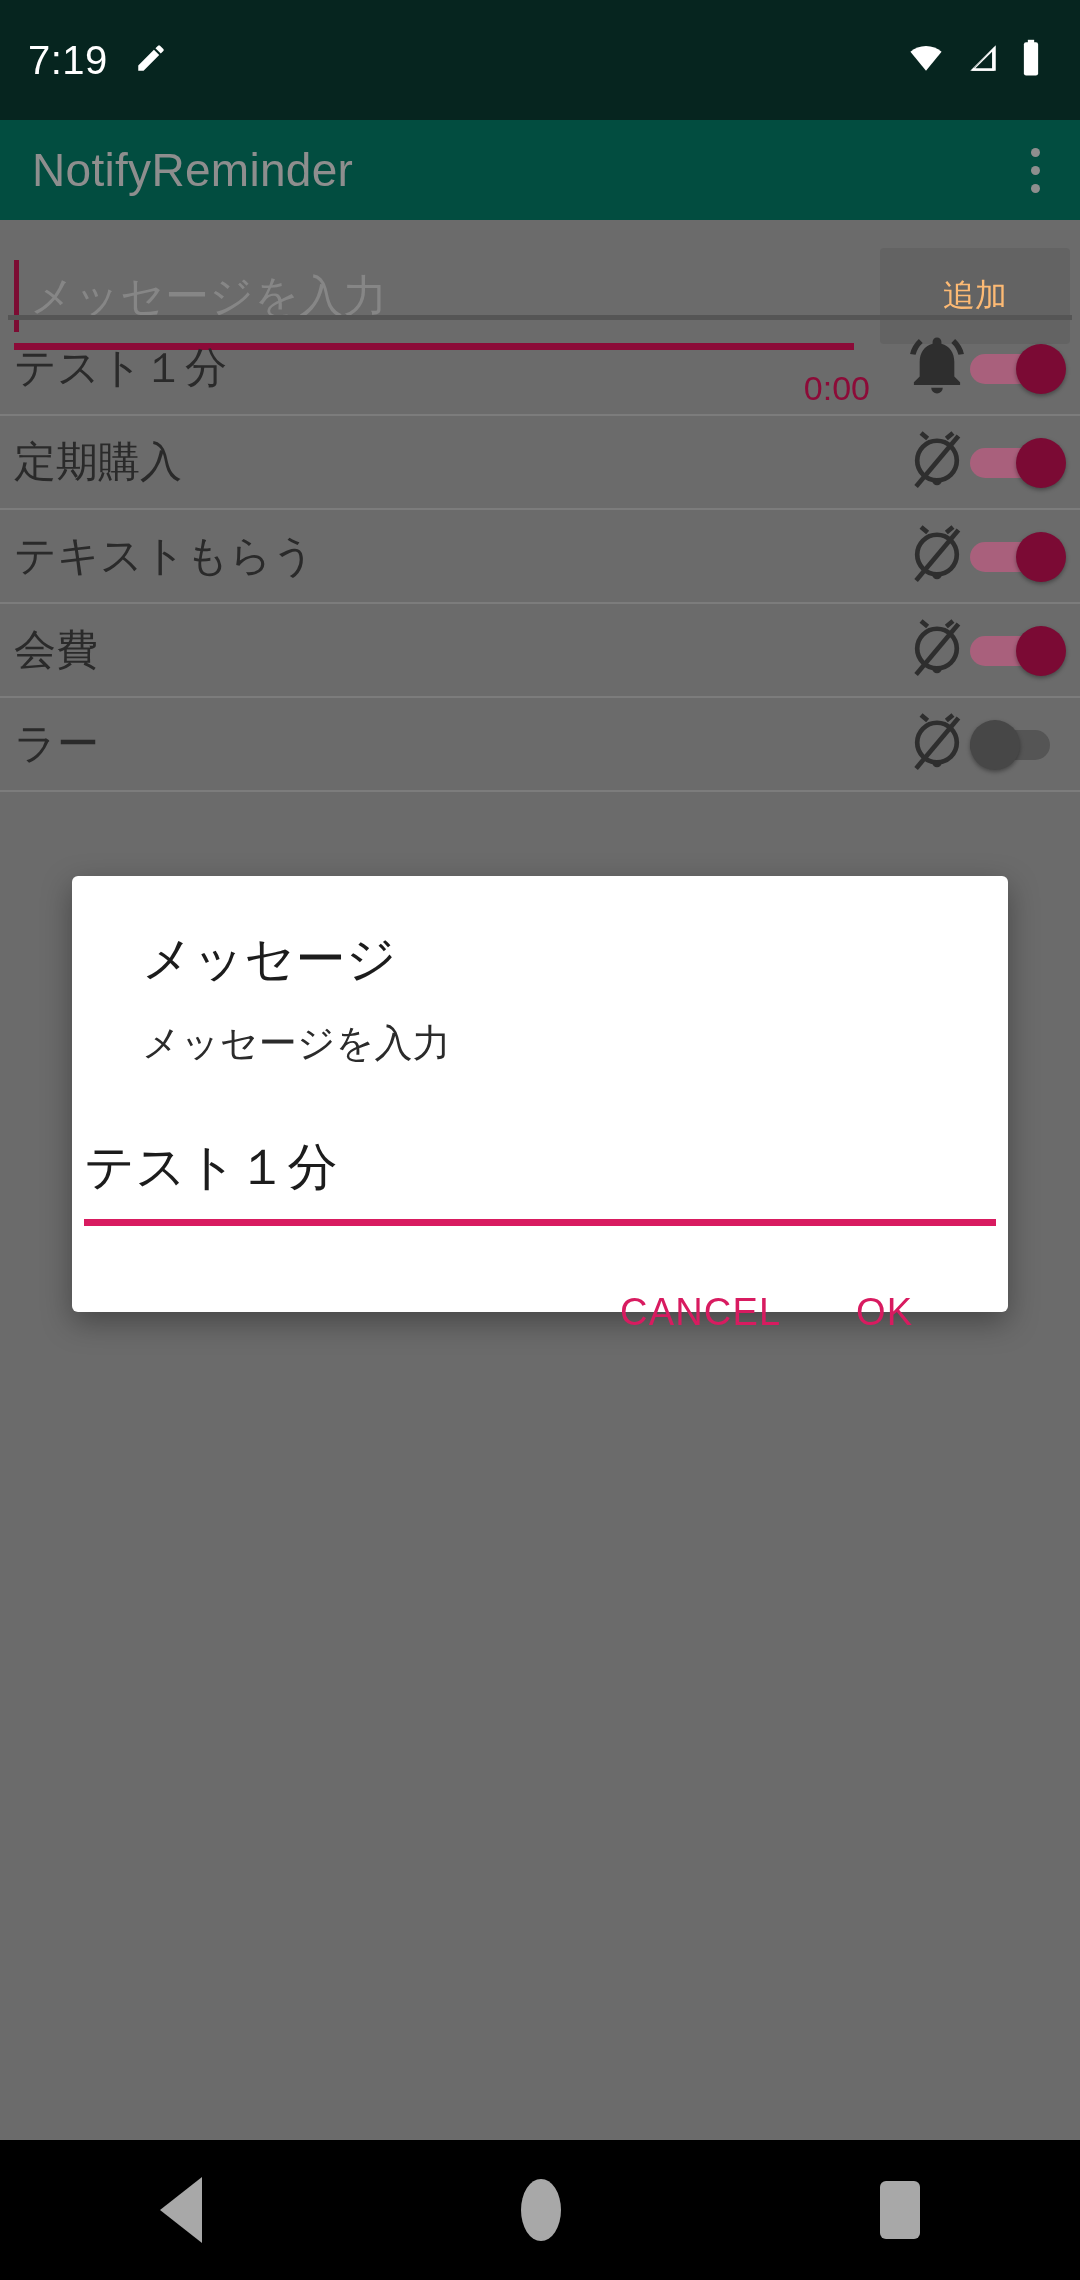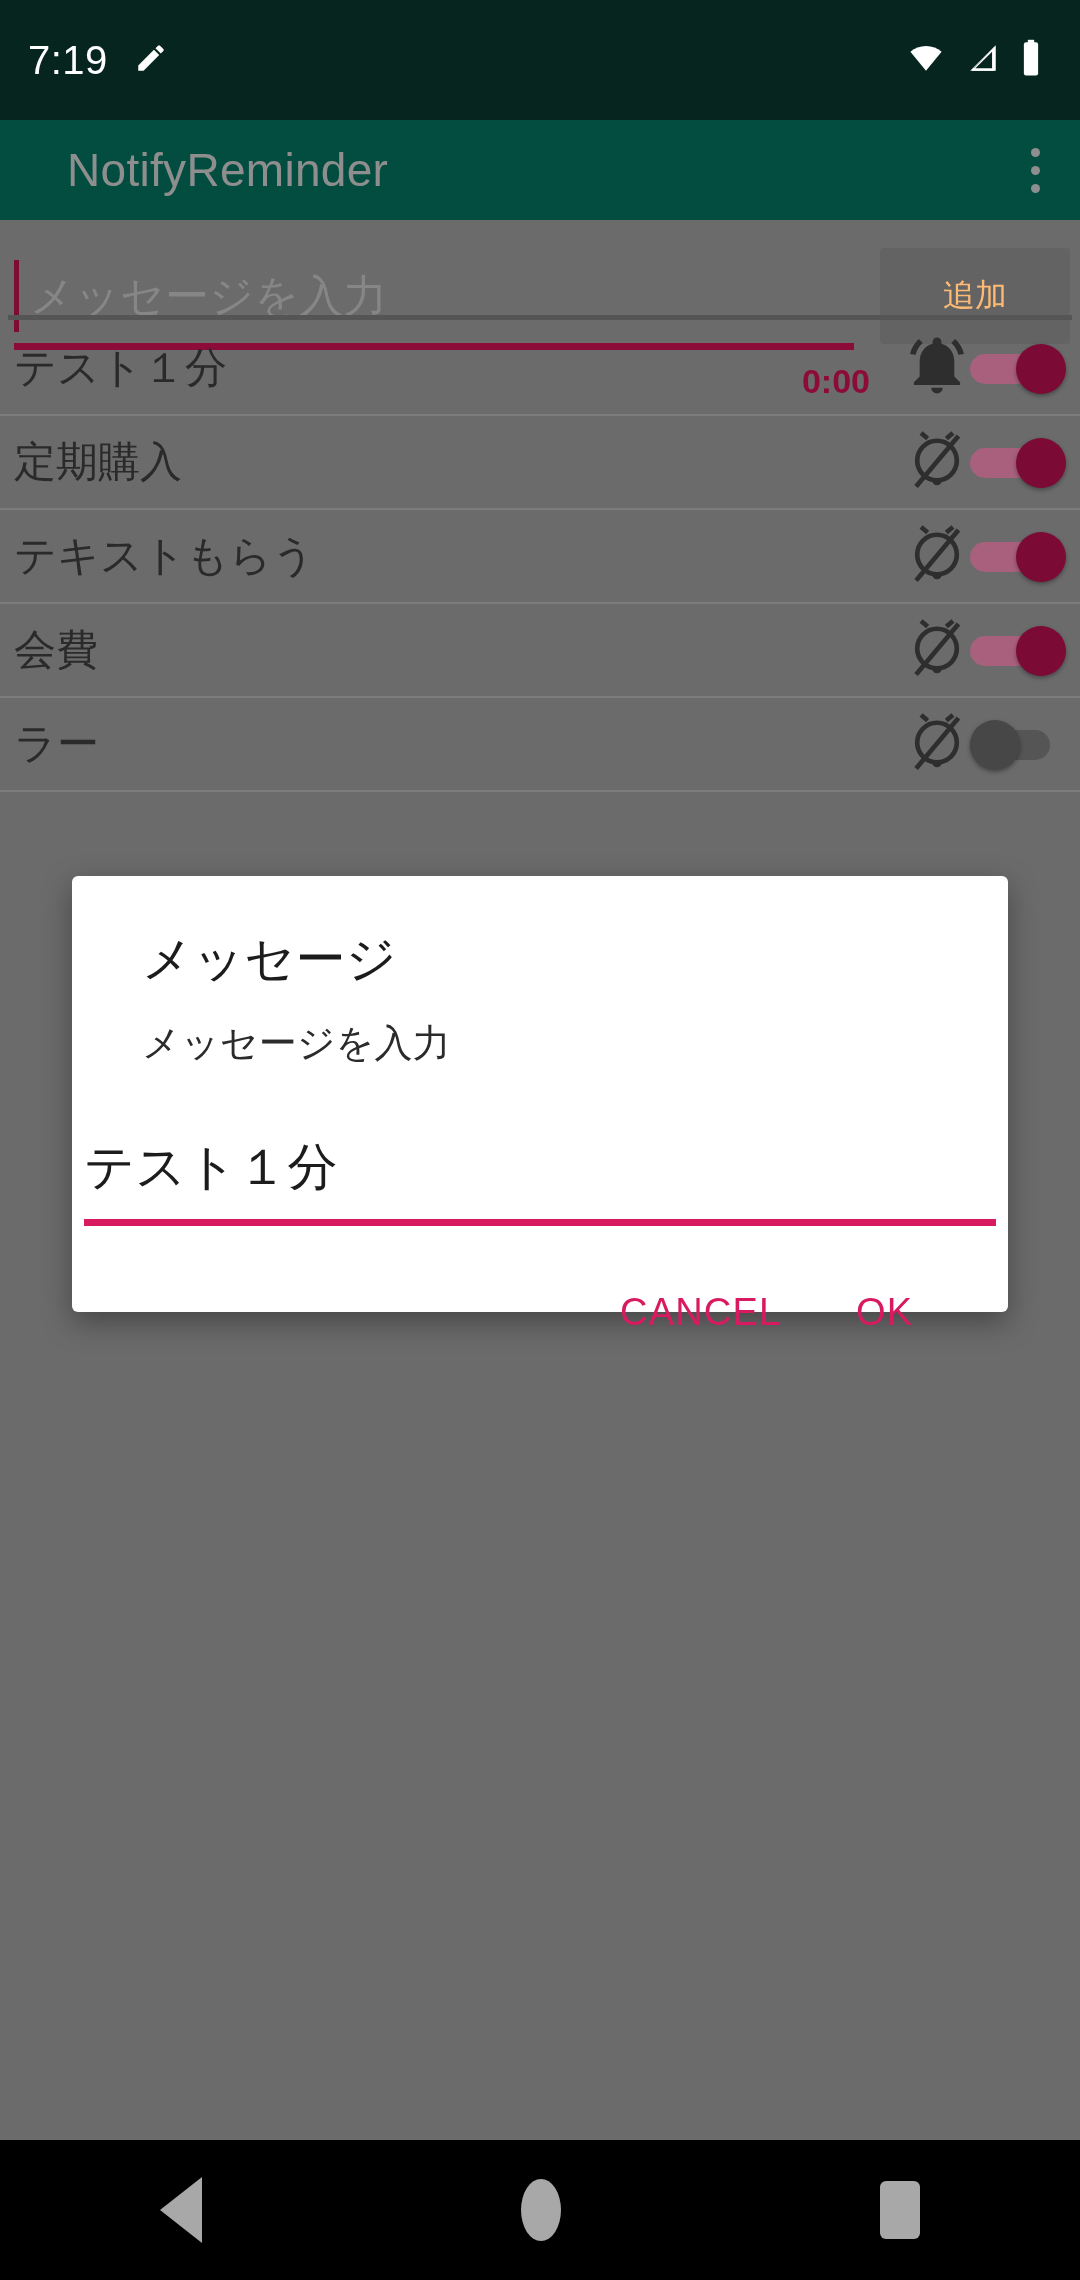--- a/index.html
+++ b/index.html
@@ -24,21 +24,21 @@
   #clock { font-size:40px; letter-spacing:0.5px; line-height:1; }
   #status-right { margin-left:auto; display:flex; align-items:center; gap:18px; padding-right:38px; }
 
   
   #app-bar {
     position:absolute; left:0; top:120px; width:1080px; height:100px;
     background:#024d40;
     display:flex; align-items:center;
   }
   #app-title {
-    color:#8e8e8e; font-size:46px; padding-left:67px; line-height:1;
+    color:#8e8e8e; font-size:46px; padding-left:32px; line-height:1;
     letter-spacing:0.3px;
   }
   #overflow-menu {
     margin-left:auto; padding-right:40px; display:flex; flex-direction:column;
     gap:9px; align-items:center;
   }
   .dot { width:9px; height:9px; border-radius:50%; background:#8e8e8e; display:block; }
 
   
   #content {
@@ -80,22 +80,22 @@
   .reminder-row {
     position:relative; height:94px; width:1080px;
     border-bottom:2px solid #7c7c7c;
     display:flex; align-items:center;
   }
   .row-label {
     position:absolute; left:14px; top:50%; transform:translateY(-50%);
     font-size:42px; color:#2a2a2a; white-space:nowrap;
   }
   .row-timer {
-    position:absolute; right:210px; bottom:13px;
-    font-size:34px; color:#8c0b38; white-space:nowrap;font-weight:bold;
+    position:absolute; right:210px; bottom:6px;
+    font-size:34px; color:#8c0b38; white-space:nowrap;
   }
   .row-bell { position:absolute; right:110px; top:50%; transform:translateY(-50%); }
   .row-toggle {
     position:absolute; right:14px; top:50%; transform:translateY(-50%);
     width:96px; height:48px;
   }
   .track {
     position:absolute; left:0; top:10px; width:80px; height:30px; border-radius:15px;
   }
   .thumb {

